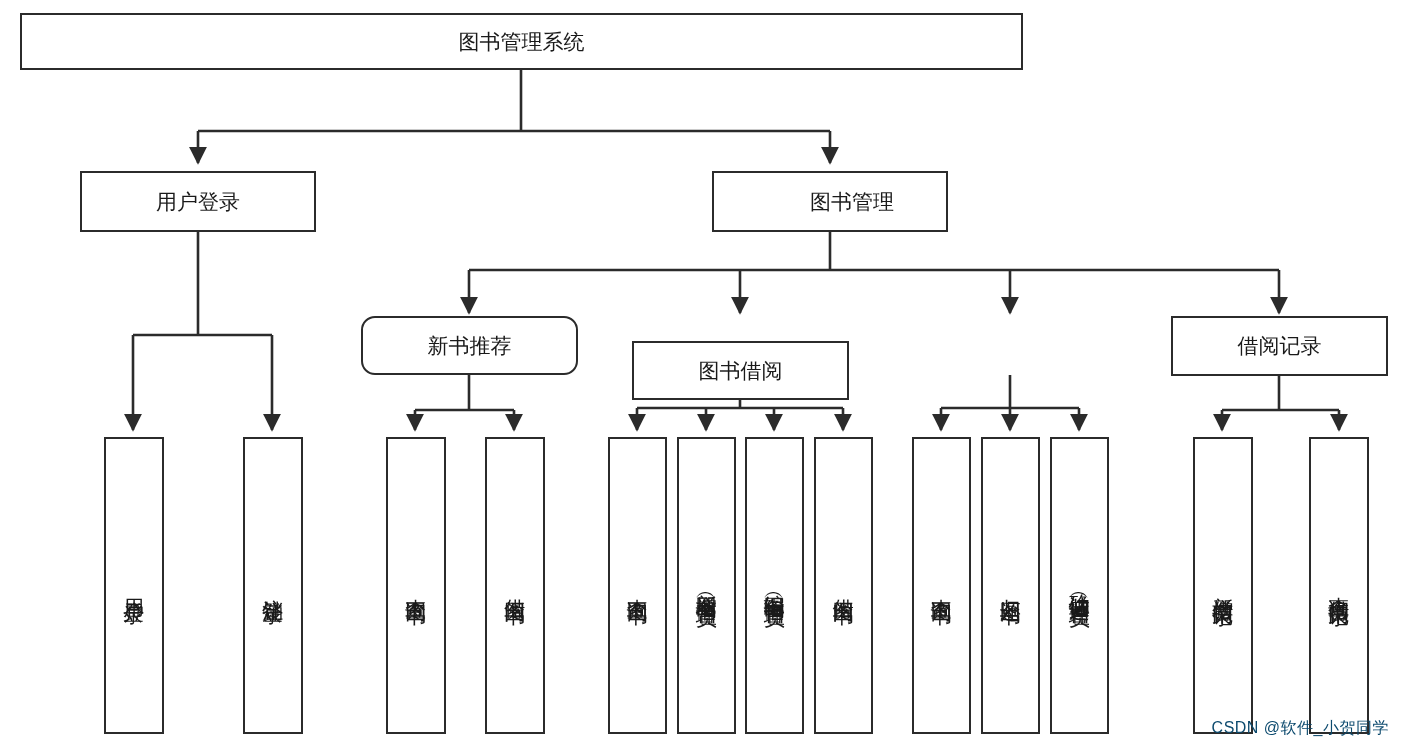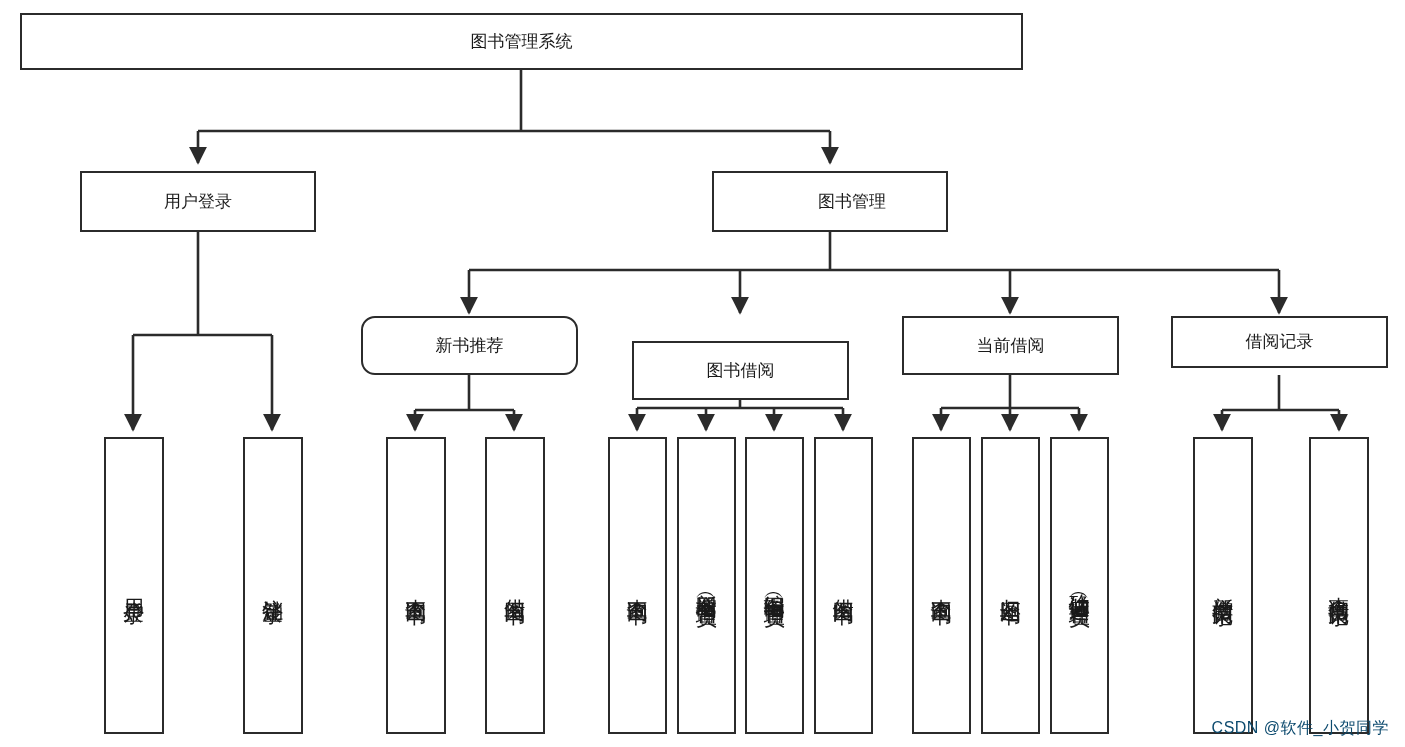--- a/index.html
+++ b/index.html
@@ -31,21 +31,21 @@
     border: 2px solid #2b2b2b;
     background: #ffffff;
     display: flex;
     align-items: center;
     justify-content: center;
     color: #1a1a1a;
     line-height: 1.12;
     text-align: center;
   }
   .node.h {
-    font-size: 17px;
+    font-size: 21px;
     justify-content: center;
   }
   .node.v {
     font-size: 21px;
     writing-mode: vertical-rl;
     text-orientation: upright;
     letter-spacing: 2px;
   }
   .node .lbl {
     display: block;
@@ -132,24 +132,21 @@
   <div class="node h" style="left:712px; top:171px; width:236px; height:61px;padding-left:44px;">
     <span class="lbl">图书管理</span>
   </div>
 
   <div class="node h" style="left:361px; top:316px; width:217px; height:59px;border-radius:14px;">
     <span class="lbl">新书推荐</span>
   </div>
   <div class="node h" style="left:632px; top:316px; width:217px; height:59px;margin-top:25px;">
     <span class="lbl">图书借阅</span>
   </div>
-  <div class="node h" style="left:902px; top:316px; width:217px; height:59px;">
-    <span class="lbl">当前借阅</span>
-  </div>
-  <div class="node h" style="left:1171px; top:316px; width:217px; height:52px;">
+  <div class="node h" style="left:1171px; top:316px; width:217px; height:60px;">
     <span class="lbl">借阅记录</span>
   </div>
 
   <div class="node v" style="left:104px; top:437px; width:60px; height:297px;">
     <span class="lbl">用户登录</span>
   </div>
   <div class="node v" style="left:243px; top:437px; width:60px; height:297px;">
     <span class="lbl">注销登录</span>
   </div>
 

